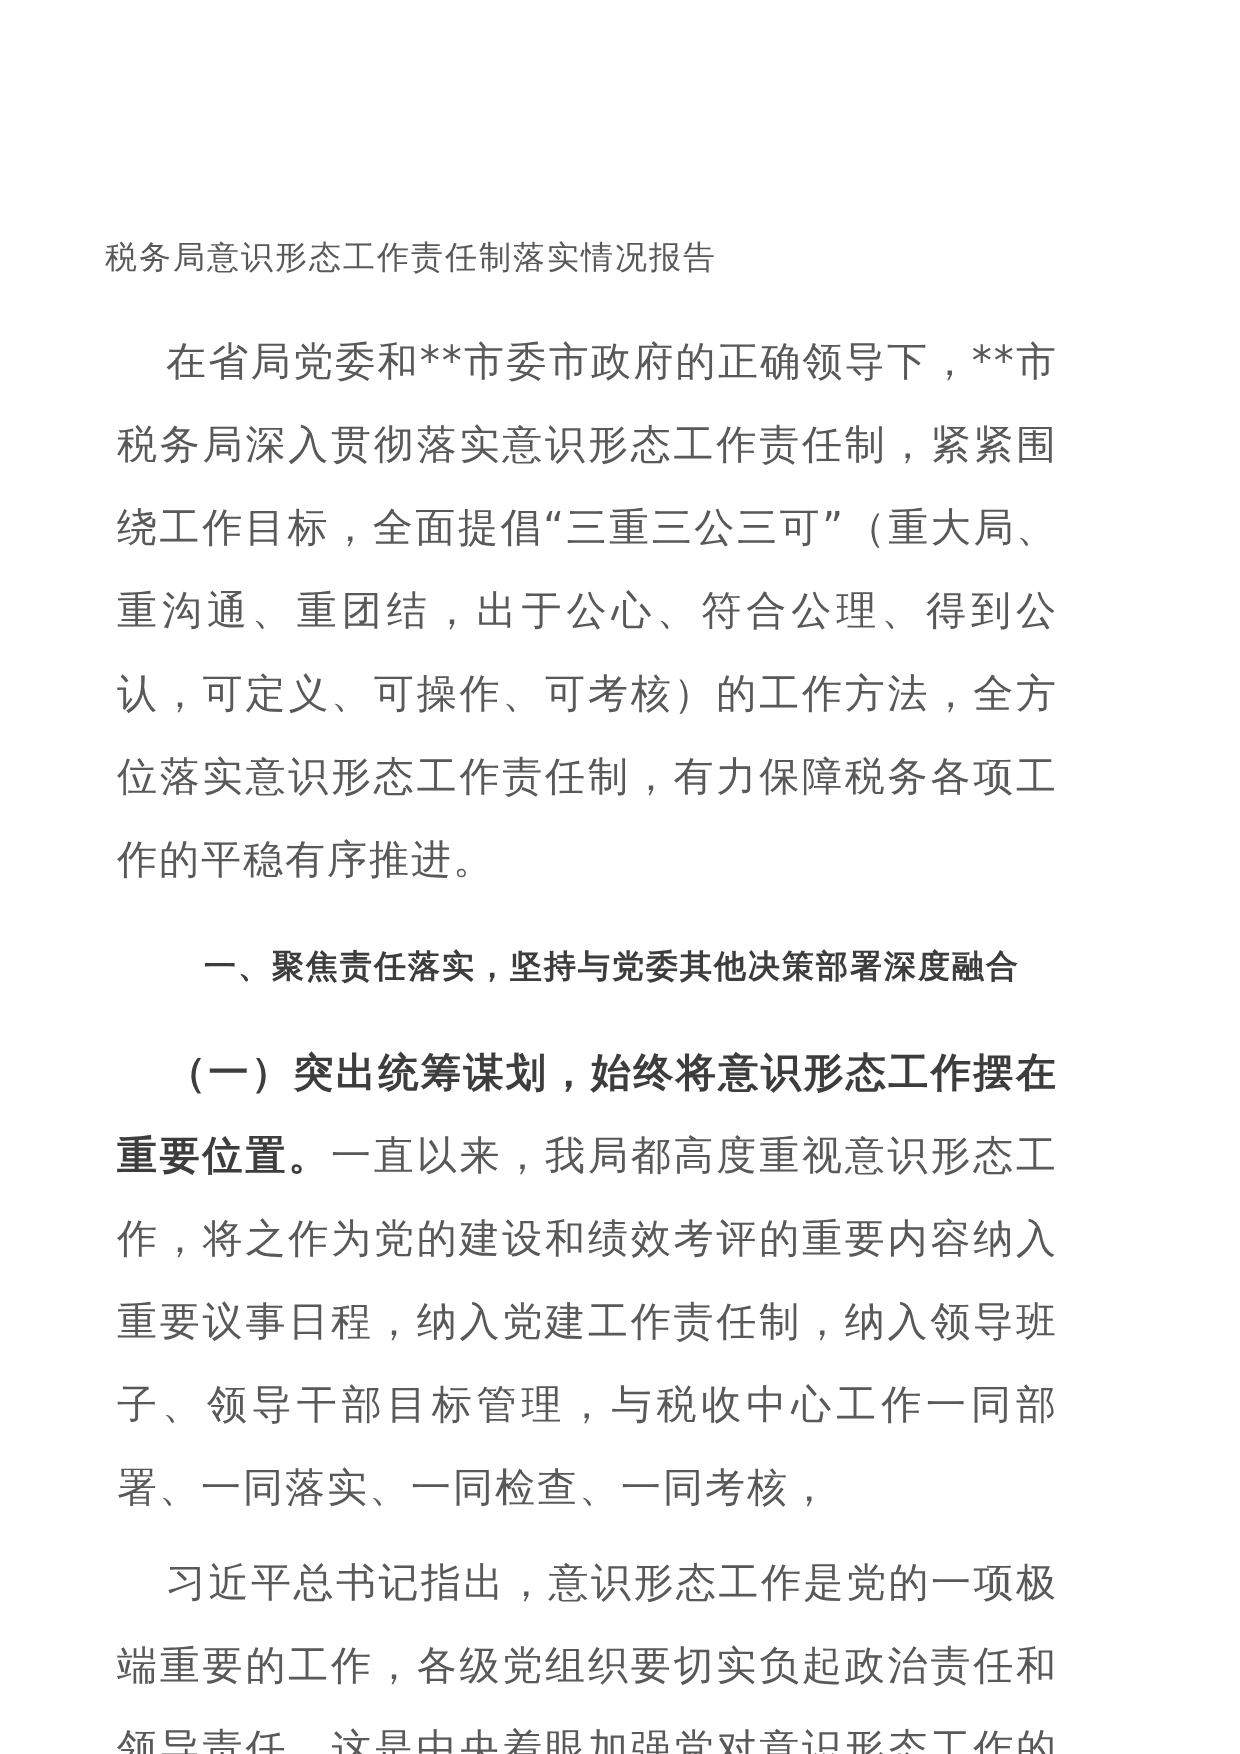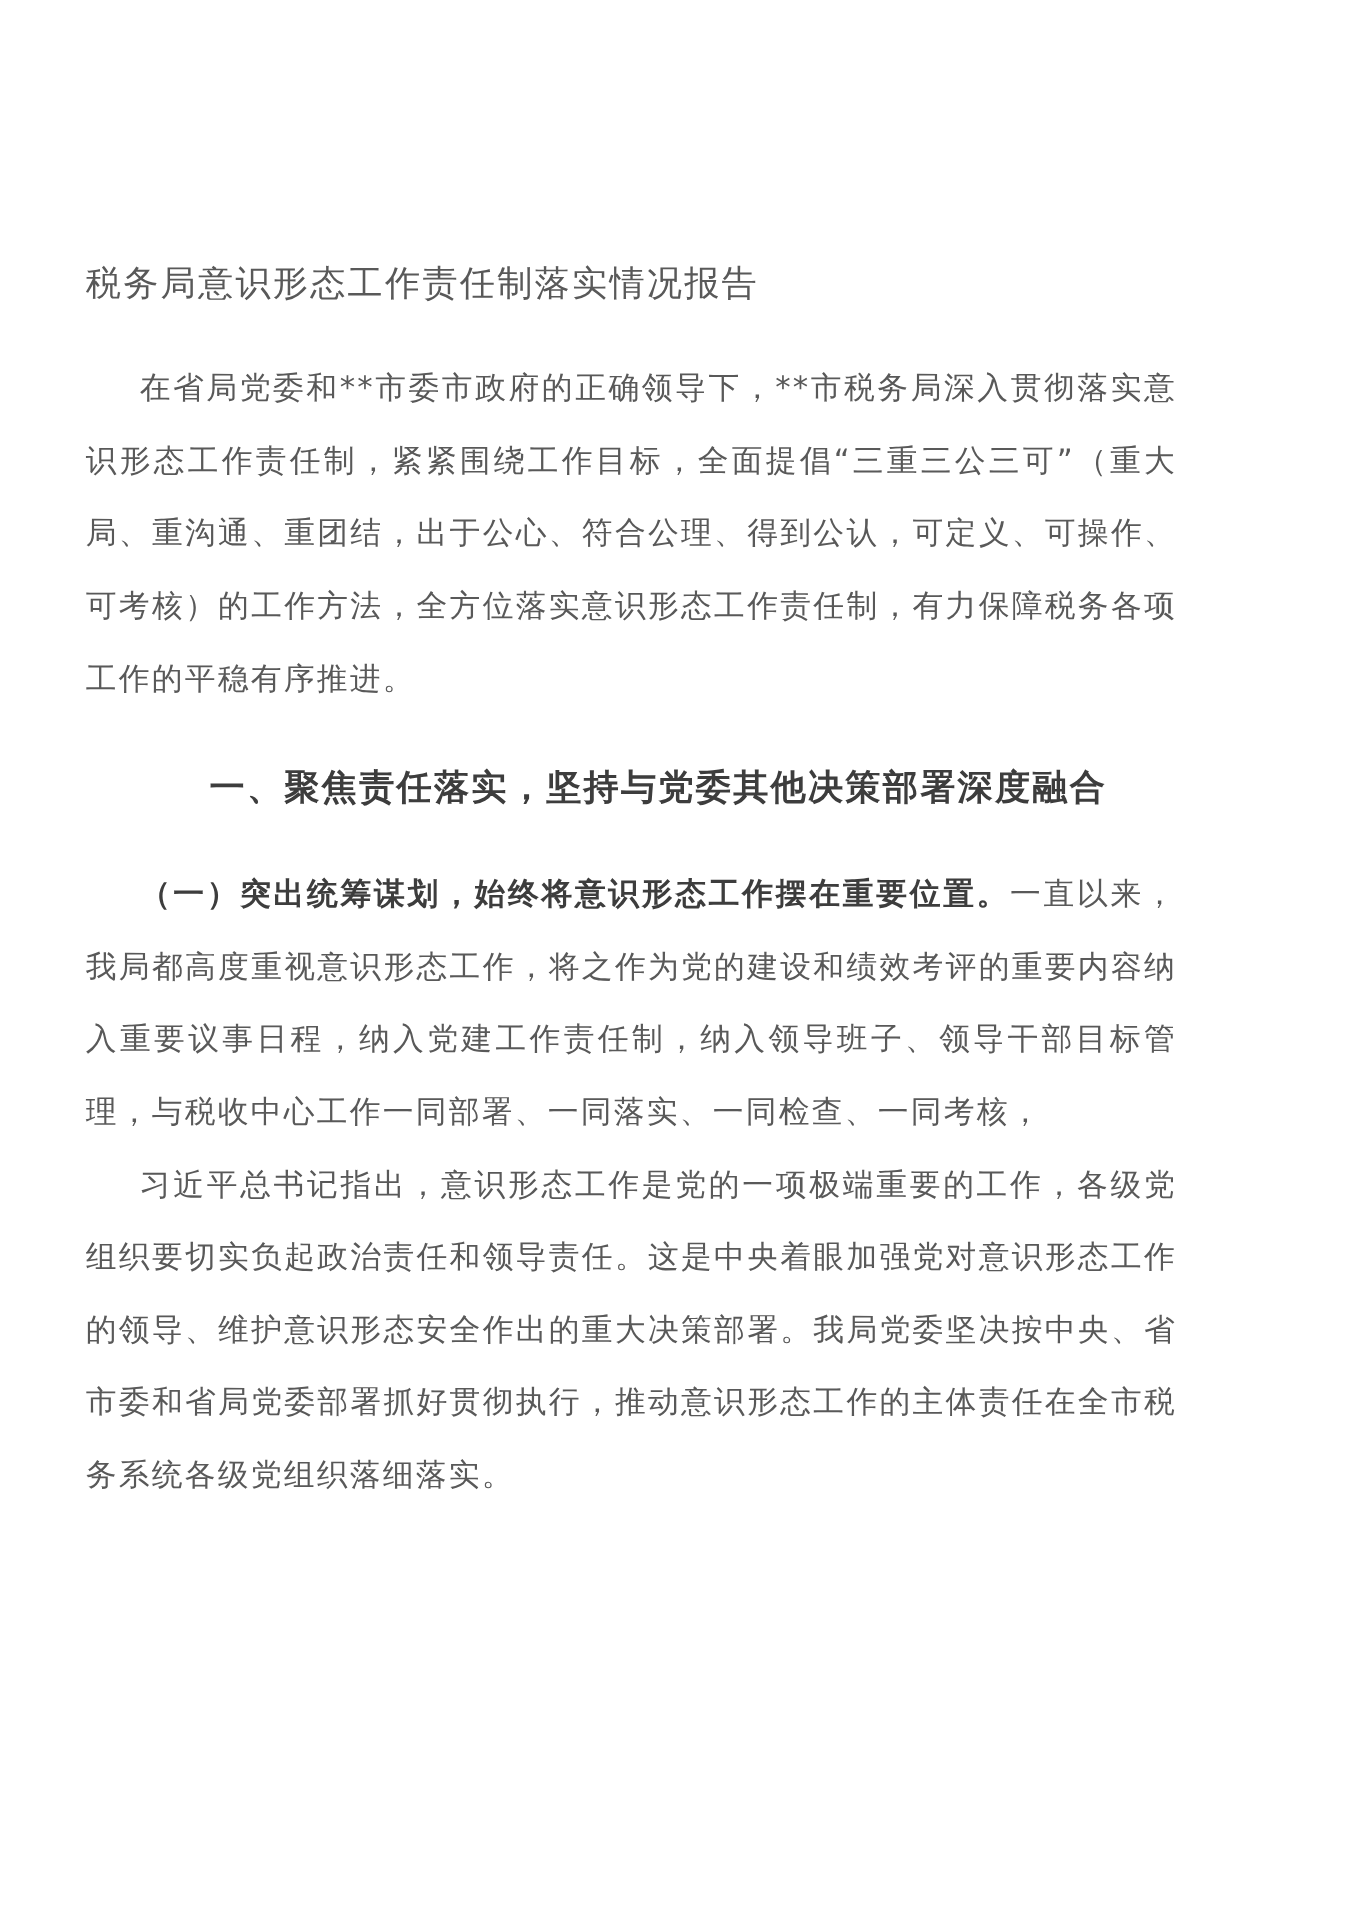--- a/index.html
+++ b/index.html
@@ -6,40 +6,40 @@
     margin: 0;
     padding: 0;
     background: #ffffff;
   }
   .page {
     position: relative;
     width: 1240px;
     height: 1754px;
     background: #ffffff;
     box-sizing: border-box;
-    padding: 224px 170px 0 78px;
+    padding: 224px 170px 0 105px;
     font-family: "DejaVu Sans", "Liberation Sans", sans-serif;
     overflow: hidden;
   }
   .doc-title {
     font-size: 32px;
     font-weight: 400;
     color: #595959;
     line-height: 66px;
     letter-spacing: 2px;
     margin: 0 0 30px 0;
   }
   .para {
-    font-size: 28px;
+    font-size: 40px;
     font-weight: 400;
     color: #595959;
-    line-height: 66px;
+    line-height: 83px;
     letter-spacing: 2px;
     text-align: justify;
-    margin: 0;
+    margin: 12px;
   }
   .indent {
     text-indent: 49px;
   }
   .sec-heading {
     font-size: 32px;
     font-weight: 700;
     color: #3d3d3d;
     line-height: 66px;
     letter-spacing: 2px;

